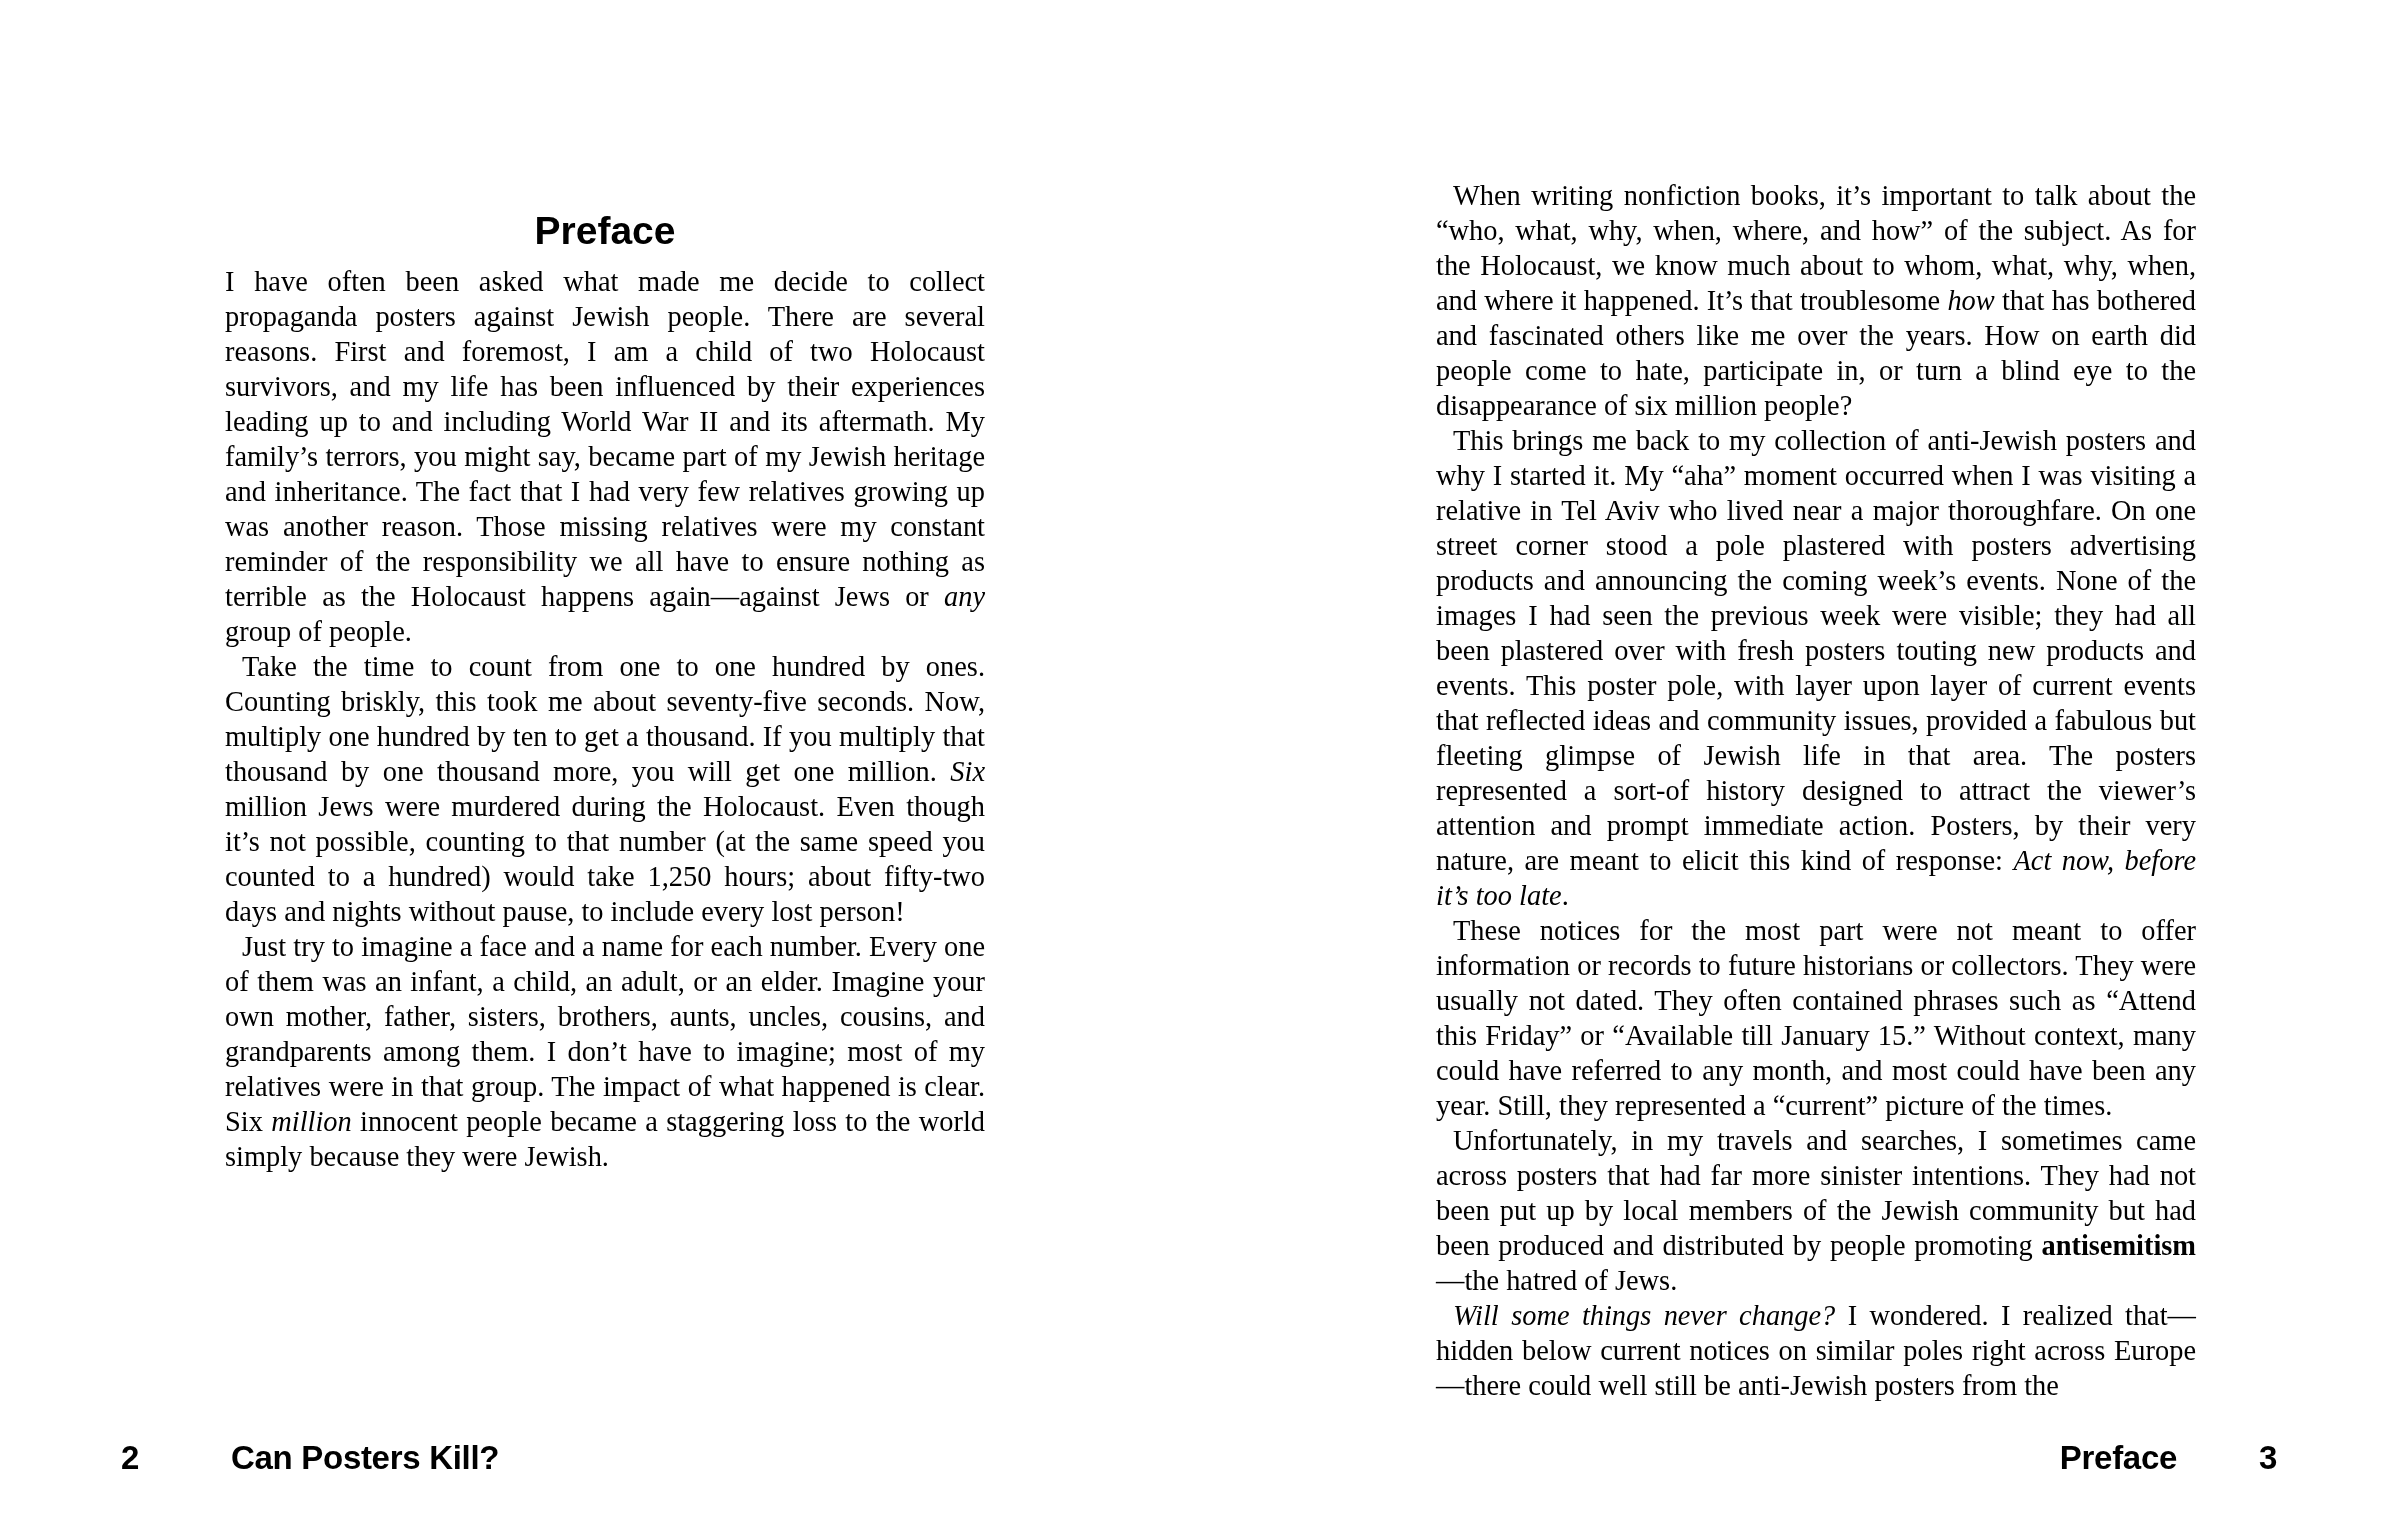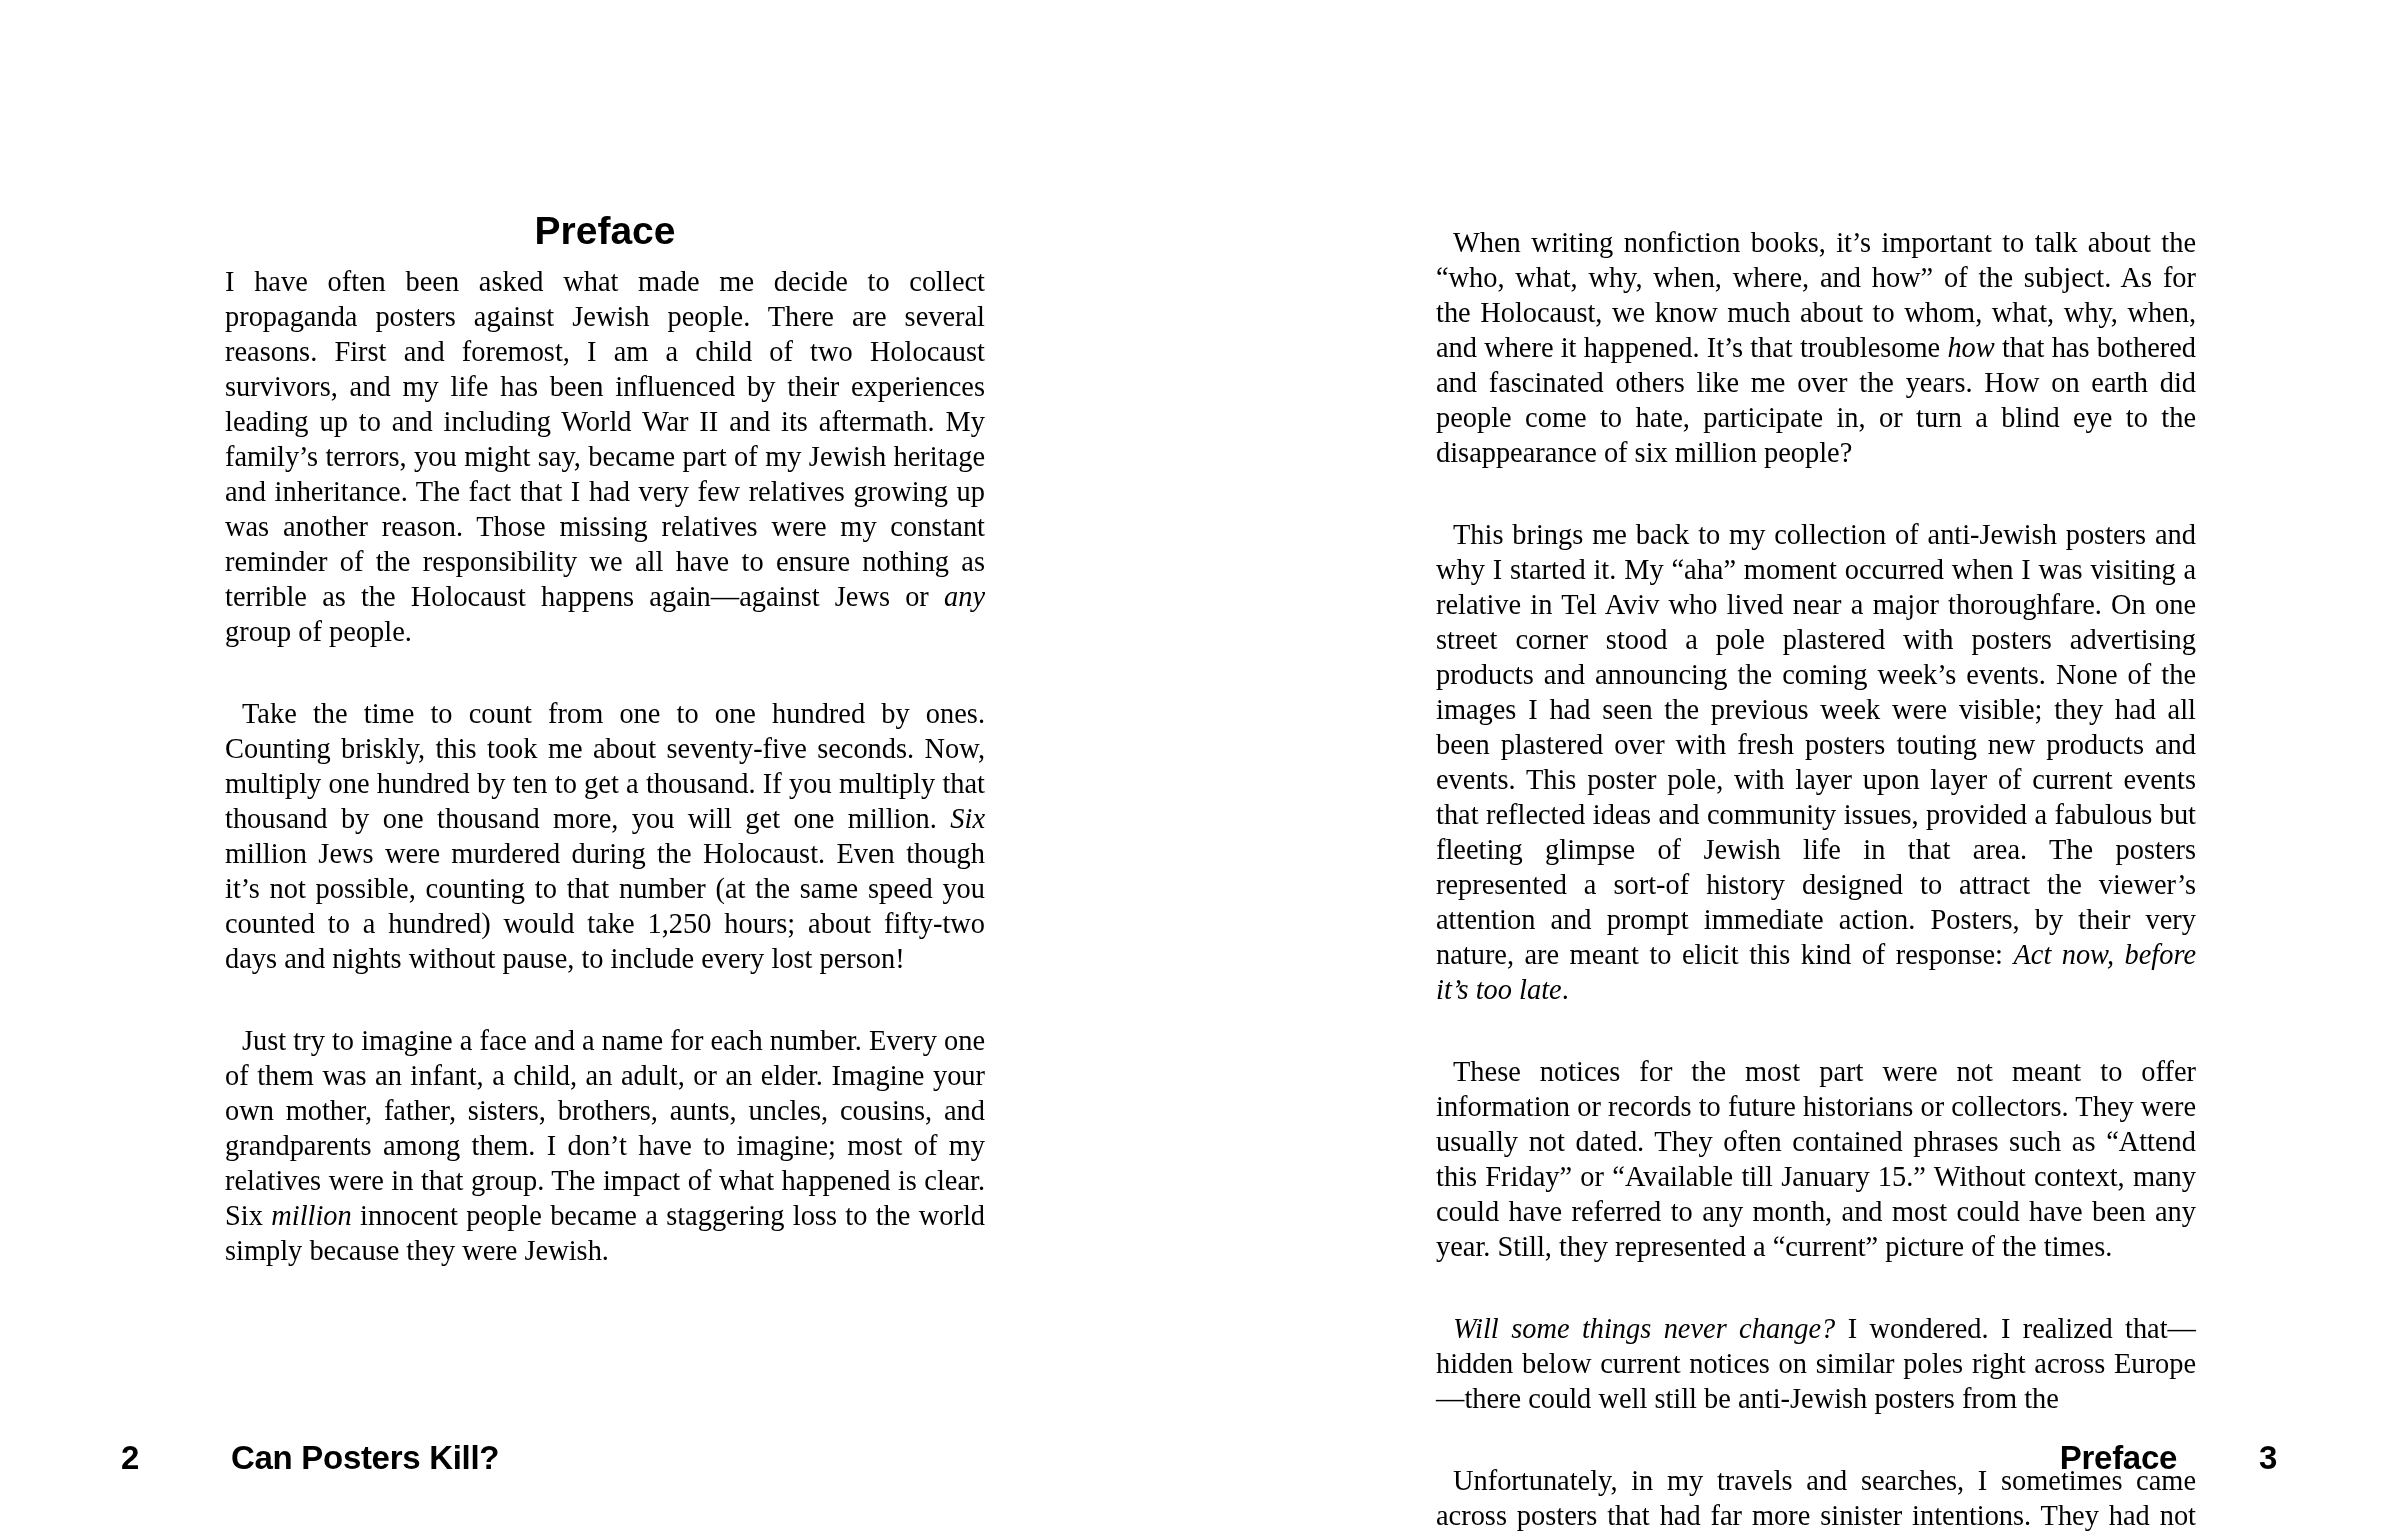--- a/index.html
+++ b/index.html
@@ -26,21 +26,21 @@
   .text-block {
     position: absolute;
     width: 760px;
     text-align: justify;
     font-size: 28.4px;
     line-height: 35px;
   }
   #left-body  { left: 225px;  top: 264px; }
   #right-body { left: 1436px; top: 178px; }
   .text-block p { margin: 0; padding: 0; }
-  .text-block p.indent { text-indent: 17px; margin-top: 47px; }
+  .text-block p.indent { text-indent: 17px; }
   .run-italic { font-style: italic; }
   .run-bold   { font-weight: 700; }
   .footer-item {
     position: absolute;
     top: 1439px;
     font-family: "Liberation Sans", sans-serif;
     font-weight: 700;
     font-size: 33px;
     letter-spacing: -0.3px;
     white-space: nowrap;
@@ -64,20 +64,20 @@
 
   <div id="footer-left-num" class="footer-item">2</div>
   <div id="footer-left-head" class="footer-item">Can Posters Kill?</div>
 </section>
 
 <section>
   <div id="right-body" class="text-block">
     <p class="indent"><span>When writing nonfiction books, it’s important to talk about the “who, what, why, when, where, and how” of the subject. As for the Holocaust, we know much about to whom, what, why, when, and where it happened. It’s that troublesome </span><span class="run-italic">how</span><span> that has bothered and fascinated others like me over the years. How on earth did people come to hate, participate in, or turn a blind eye to the disappearance of six million people?</span></p>
     <p class="indent"><span>This brings me back to my collection of anti-Jewish posters and why I started it. My “aha” moment occurred when I was visiting a relative in Tel Aviv who lived near a major thoroughfare. On one street corner stood a pole plastered with posters advertising products and announcing the coming week’s events. None of the images I had seen the previous week were visible; they had all been plastered over with fresh posters touting new products and events. This poster pole, with layer upon layer of current events that reflected ideas and community issues, provided a fabulous but fleeting glimpse of Jewish life in that area. The posters represented a sort-of history designed to attract the viewer’s attention and prompt immediate action. Posters, by their very nature, are meant to elicit this kind of response: </span><span class="run-italic">Act now, before it’s too late</span><span>.</span></p>
     <p class="indent"><span>These notices for the most part were not meant to offer information or records to future historians or collectors. They were usually not dated. They often contained phrases such as “Attend this Friday” or “Available till January 15.” Without context, many could have referred to any month, and most could have been any year. Still, they represented a “current” picture of the times.</span></p>
+    <p class="indent"><span>Unfortunately, in my travels and searches, I sometimes came across posters that had far more sinister intentions. They had not been put up by local members of the Jewish community but had been produced and distributed by people promoting </span><span class="run-bold">antisemitism</span><span>—the hatred of Jews.</span></p>
     <p class="indent"><span class="run-italic">Will some things never change?</span><span> I wondered. I realized that—hidden below current notices on similar poles right across Europe—there could well still be anti-Jewish posters from the</span></p>
-    <p class="indent"><span>Unfortunately, in my travels and searches, I sometimes came across posters that had far more sinister intentions. They had not been put up by local members of the Jewish community but had been produced and distributed by people promoting </span><span class="run-bold">antisemitism</span><span>—the hatred of Jews.</span></p>
   </div>
 
   <div id="footer-right-head" class="footer-item">Preface</div>
   <div id="footer-right-num" class="footer-item">3</div>
 </section>
 
 
 </body></html>

